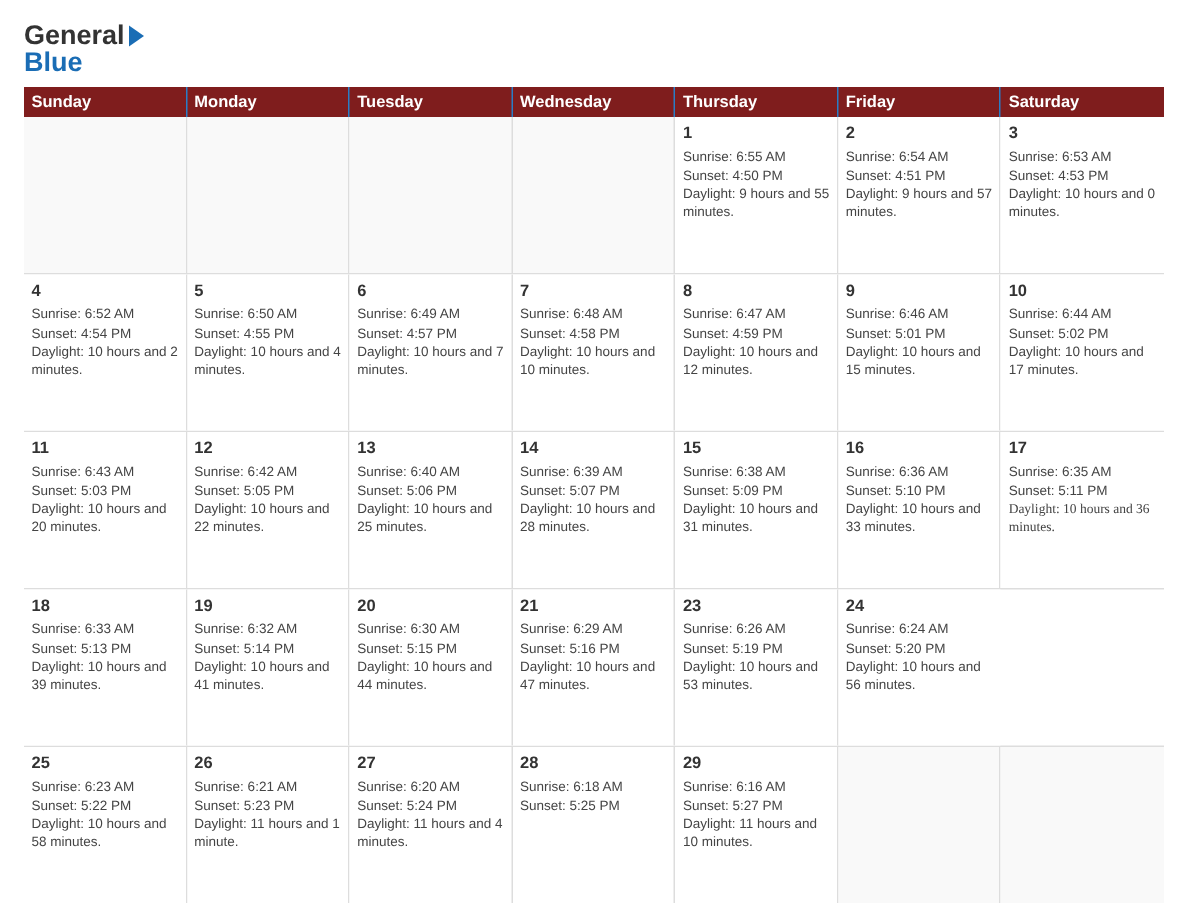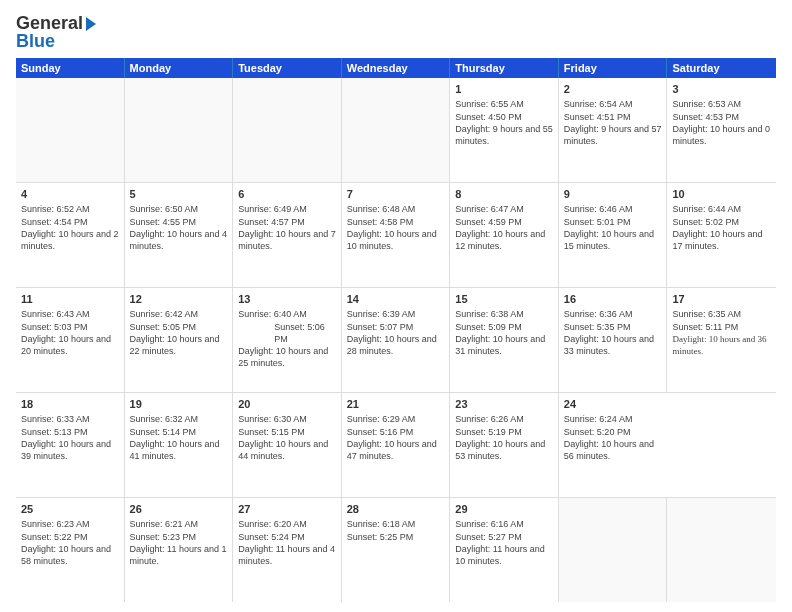--- a/index.html
+++ b/index.html
@@ -42,21 +42,21 @@
       color: #555;
     }
     .calendar {
       flex: 1;
       display: flex;
       flex-direction: column;
     }
     .cal-header {
       display: grid;
       grid-template-columns: repeat(7, 1fr);
-      background: #1d4ed8;
+      background: #7f1d1d;
     }
     .cal-header-cell {
       color: #fff;
       font-size: 11px;
       font-weight: bold;
       padding: 4px 5px;
       text-align: left;
       border-right: 1px solid #2a7dc5;
     }
     .cal-header-cell:last-child { border-right: none; }
@@ -197,39 +197,39 @@
           </div>
           <div class="cal-cell">
             <span class="day-num">12</span>
             <div style="font-size: 9px; line-height: 1.35; color: rgb(68, 68, 68);">Sunrise: 6:42 AM</div>
             <div style="font-size: 9px; line-height: 1.35; color: rgb(68, 68, 68);">Sunset: 5:05 PM</div>
             <div style="font-size: 9px; line-height: 1.35; color: rgb(68, 68, 68);">Daylight: 10 hours and 22 minutes.</div>
           </div>
           <div class="cal-cell">
             <span class="day-num">13</span>
             <div style="font-size: 9px; line-height: 1.35; color: rgb(68, 68, 68);">Sunrise: 6:40 AM</div>
-            <div style="font-size: 9px; line-height: 1.35; color: rgb(68, 68, 68); margin-left: 36px;">Sunset: 5:06 PM</div>
+            <div style="font-size: 9px; line-height: 1.35; color: rgb(68, 68, 68);">Sunset: 5:06 PM</div>
             <div style="font-size: 9px; line-height: 1.35; color: rgb(68, 68, 68);">Daylight: 10 hours and 25 minutes.</div>
           </div>
           <div class="cal-cell">
             <span class="day-num">14</span>
             <div style="font-size: 9px; line-height: 1.35; color: rgb(68, 68, 68);">Sunrise: 6:39 AM</div>
             <div style="font-size: 9px; line-height: 1.35; color: rgb(68, 68, 68);">Sunset: 5:07 PM</div>
             <div style="font-size: 9px; line-height: 1.35; color: rgb(68, 68, 68);">Daylight: 10 hours and 28 minutes.</div>
           </div>
           <div class="cal-cell">
             <span class="day-num">15</span>
             <div style="font-size: 9px; line-height: 1.35; color: rgb(68, 68, 68);">Sunrise: 6:38 AM</div>
             <div style="font-size: 9px; line-height: 1.35; color: rgb(68, 68, 68);">Sunset: 5:09 PM</div>
             <div style="font-size: 9px; line-height: 1.35; color: rgb(68, 68, 68);">Daylight: 10 hours and 31 minutes.</div>
           </div>
           <div class="cal-cell">
             <span class="day-num">16</span>
             <div style="font-size: 9px; line-height: 1.35; color: rgb(68, 68, 68);">Sunrise: 6:36 AM</div>
-            <div style="font-size: 9px; line-height: 1.35; color: rgb(68, 68, 68);">Sunset: 5:35 PM</div>
+            <div style="font-size: 9px; line-height: 1.35; color: rgb(68, 68, 68);">Sunset: 5:10 PM</div>
             <div style="font-size: 9px; line-height: 1.35; color: rgb(68, 68, 68);">Daylight: 10 hours and 33 minutes.</div>
           </div>
           <div class="cal-cell">
             <span class="day-num">17</span>
             <div style="font-size: 9px; line-height: 1.35; color: rgb(68, 68, 68);">Sunrise: 6:35 AM</div>
             <div style="font-size: 9px; line-height: 1.35; color: rgb(68, 68, 68);">Sunset: 5:11 PM</div>
             <div style="font-size: 9px; line-height: 1.35; color: rgb(68, 68, 68); font-family: Liberation Serif, serif;">Daylight: 10 hours and 36 minutes.</div>
           </div>
         </div>
         <div class="cal-row">

